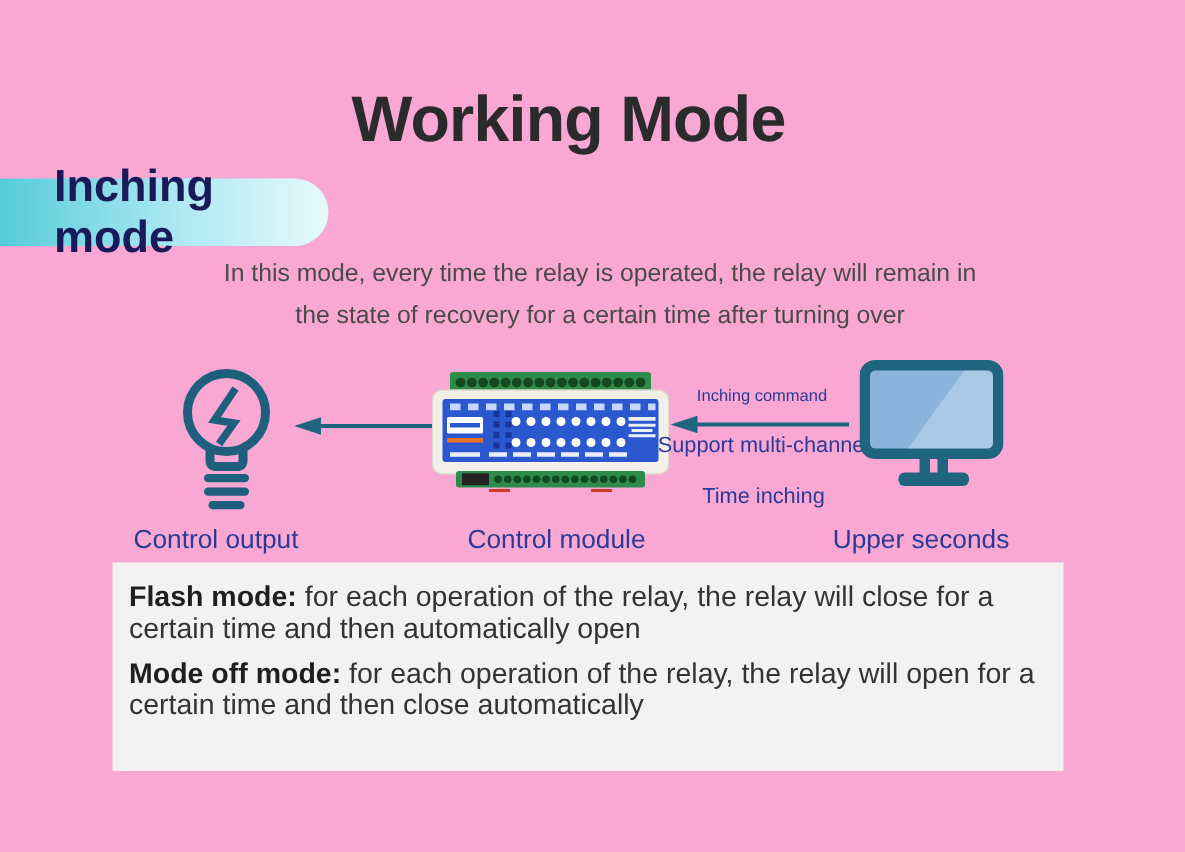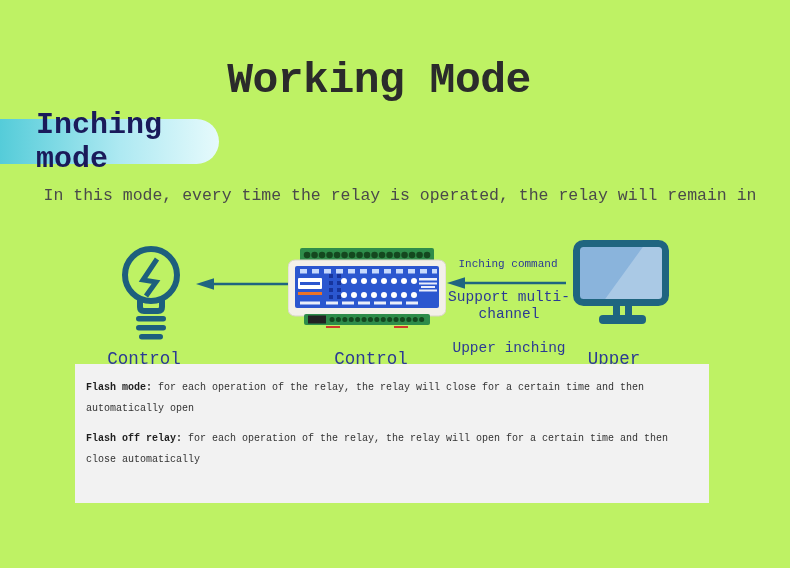--- a/index.html
+++ b/index.html
@@ -1,59 +1,60 @@
 <!DOCTYPE html>
 <html><head>
 <meta charset="utf-8">
 <style>
   html,body{margin:0;padding:0;background:#fff;}
-  .canvas{position:relative;width:790px;height:568px;background:#bef264;overflow:hidden;
-          font-family:Liberation Mono, monospace;}
+  .canvas{position:relative;width:790px;height:568px;background:#f9a8d4;overflow:hidden;
+          font-family:Liberation Sans, sans-serif;}
 
   .title{position:absolute;top:56px;left:0;width:758px;margin:0;text-align:center;
          font-size:43px;font-weight:bold;color:#2b2b2b;letter-spacing:-0.5px;}
 
   .pill{position:absolute;top:119px;left:0;width:219px;height:45px;
         background:linear-gradient(90deg,#55ccd9 0%,#aee9f2 55%,#e6fafc 100%);
         border-radius:0 23px 23px 0;display:flex;align-items:center;}
   .pill span{padding-left:36px;font-size:30px;font-weight:bold;color:#1a1a5a;}
 
-  .desc{position:absolute;top:182px;left:35px;width:730px;margin:0;text-align:center;
+  .desc{position:absolute;top:168px;left:35px;width:730px;margin:0;text-align:center;
         font-size:16.5px;line-height:28px;color:#4a4a4a;}
 
   .abs{position:absolute;}
   .blue-text{color:#2b3a94;}
   .cmd-label{top:258px;left:440px;width:136px;text-align:center;font-size:11px;}
   .support{top:289px;left:427px;width:164px;text-align:center;font-size:14.5px;line-height:17px;}
 
   .dev-label{top:349px;text-align:center;font-size:17.5px;color:#2b3a94;}
   .lbl-output{left:86px;width:116px;}
   .lbl-module{left:311px;width:120px;}
   .lbl-computer{left:549px;width:130px;}
 
-  .notes{position:absolute;top:364px;left:75px;width:634px;height:139px;background:#f2f2f2;
-         box-sizing:border-box;padding:13px 10px 0 11px;font-size:10px;line-height:21px;color:#333;}
+  .notes{position:absolute;top:375px;left:75px;width:634px;height:139px;background:#f2f2f2;
+         box-sizing:border-box;padding:13px 10px 0 11px;font-size:19px;line-height:21px;color:#333;}
   .notes p{margin:0 0 9px 0;}
   .notes b{color:#1f1f1f;}
 
   svg{display:block;}
 </style>
 </head>
 <body>
 
 <div class="canvas">
 
   <h1 class="title">Working Mode</h1>
 
   <div class="pill">
     <span>Inching mode</span>
   </div>
 
   <p class="desc">
     <span>In this mode, every time the relay is operated, the relay will remain in</span><br>
+    <span>the state of recovery for a certain time after turning over</span>
   </p>
 
   <svg class="abs" style="top:245px;left:113px;" width="76" height="95" viewBox="0 0 76 95">
     <circle cx="38" cy="30" r="26" fill="none" stroke="#1d5f7d" stroke-width="6"></circle>
     <polyline points="44,14 30,35 43,37 33,51" fill="none" stroke="#1d5f7d" stroke-width="5" stroke-linejoin="miter"></polyline>
     <path d="M27 54 L27 62 Q27 66 31 66 L45 66 Q49 66 49 62 L49 54" fill="none" stroke="#1d5f7d" stroke-width="6"></path>
     <rect x="23" y="71" width="30" height="5.5" rx="2.75" fill="#1d5f7d"></rect>
     <rect x="23" y="80" width="30" height="5.5" rx="2.75" fill="#1d5f7d"></rect>
     <rect x="26" y="89" width="24" height="5.5" rx="2.75" fill="#1d5f7d"></rect>
   </svg>
@@ -136,21 +137,21 @@
   <div class="abs blue-text cmd-label">Inching command</div>
 
   <svg class="abs" style="top:276px;left:447px;" width="120" height="14" viewBox="0 0 120 14">
     <line x1="17" y1="7" x2="119" y2="7" stroke="#1f6580" stroke-width="2.6"></line>
     <polygon points="0,7 18,1.2 18,12.8" fill="#1f6580"></polygon>
   </svg>
 
   <div class="abs blue-text support">
     <span>Support multi-channel</span><br>
     <br>
-    <span>Upper inching</span>
+    <span>Time inching</span>
   </div>
 
   <svg class="abs" style="top:240px;left:573px;" width="96" height="88" viewBox="0 0 96 88">
     <defs>
       <clipPath id="screenClip">
           <rect x="7" y="7" width="82" height="52" rx="4"></rect>
         </clipPath>
     </defs>
     <rect x="3.5" y="3.5" width="89" height="59" rx="7" fill="#8ab4dc" stroke="#1f6580" stroke-width="7"></rect>
     <polygon points="30,62 72,4 92,4 92,62" fill="#ffffff" opacity="0.28" clip-path="url(#screenClip)"></polygon>
@@ -158,16 +159,16 @@
     <rect x="52" y="63" width="7" height="13" fill="#1f6580"></rect>
     <rect x="26" y="75" width="47" height="9" rx="4" fill="#1f6580"></rect>
   </svg>
 
   <div class="abs dev-label lbl-output">Control output</div>
   <div class="abs dev-label lbl-module">Control module</div>
   <div class="abs dev-label lbl-computer">Upper seconds</div>
 
   <div class="notes">
     <p><b>Flash mode:</b><span> for each operation of the relay, the relay will close for a certain time and then automatically open</span></p>
-    <p><b>Flash off relay:</b><span> for each operation of the relay, the relay will open for a certain time and then close automatically</span></p>
+    <p><b>Mode off mode:</b><span> for each operation of the relay, the relay will open for a certain time and then close automatically</span></p>
   </div>
 
 </div>
 
 </body></html>

